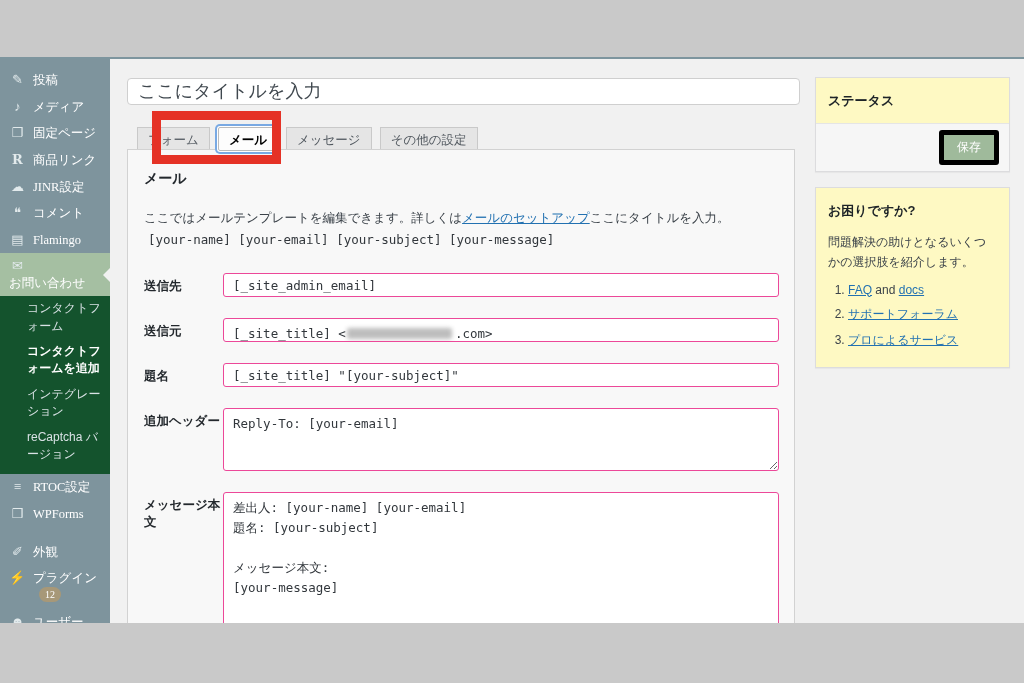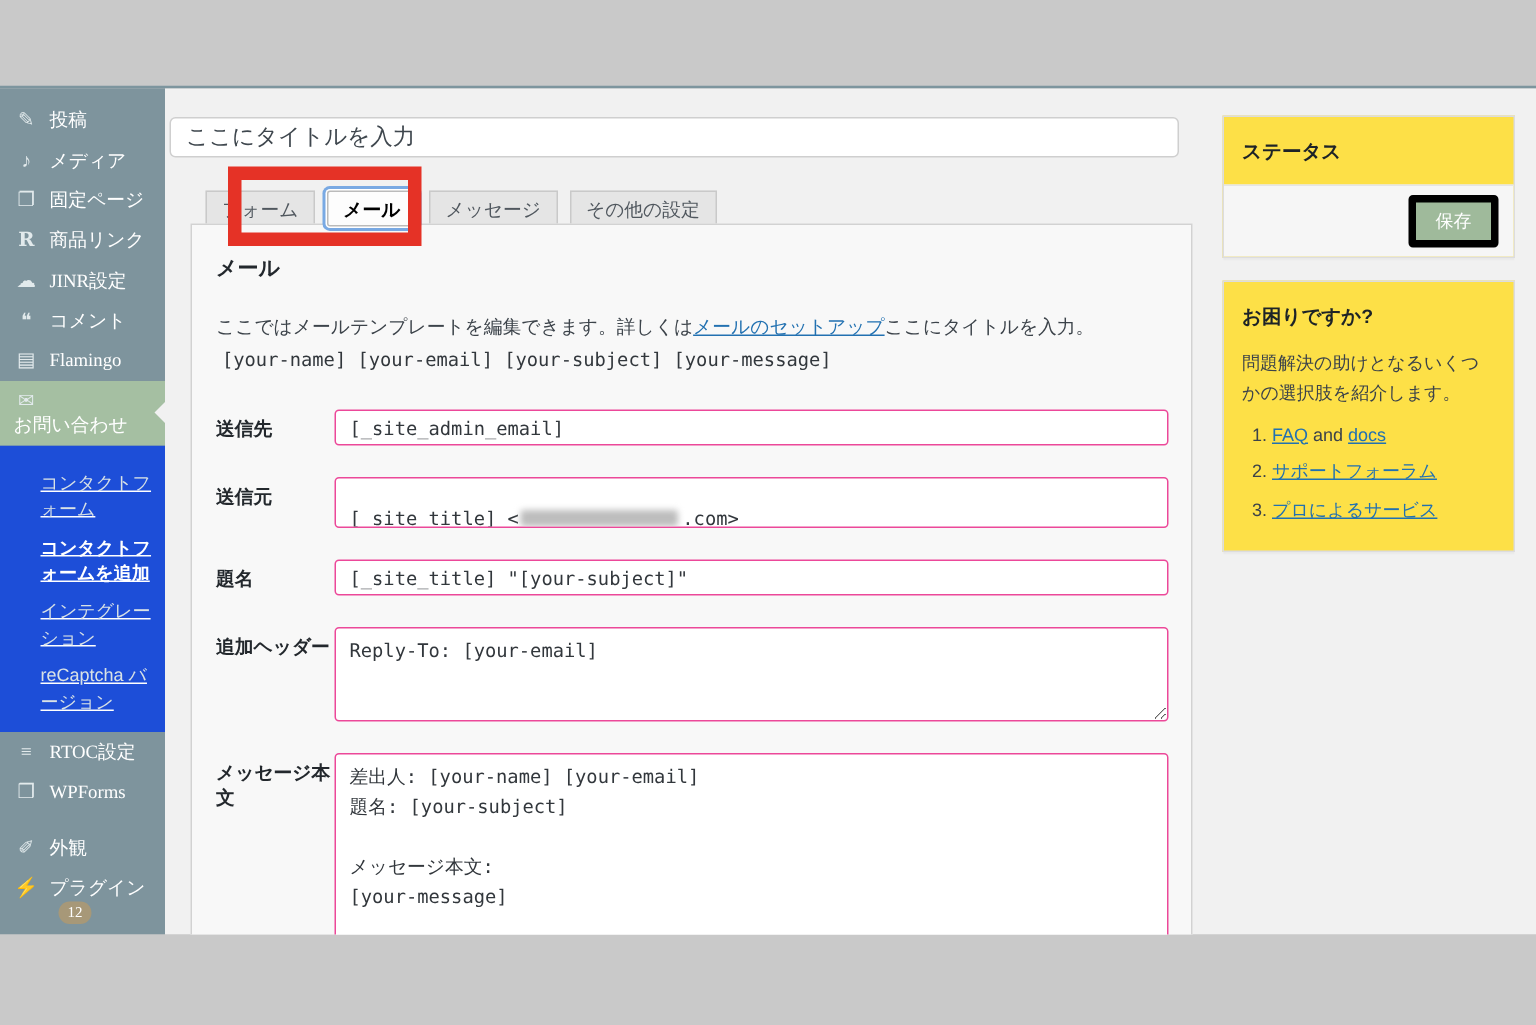--- a/index.html
+++ b/index.html
@@ -17,40 +17,40 @@
   
   .sidebar { width:110px; flex-shrink:0; background:#7e949d; color:#fff; font-size:12.5px; padding-top:8px; }
   .menu-item { display:flex; align-items:flex-start; padding:5px 6px 5px 9px; line-height:1.25; position:relative;font-family:Liberation Serif, serif; }
   .mi-icon { width:17px; margin-right:7px; font-size:13px; color:#e2eaec; text-align:center; flex-shrink:0; }
   .mi-label { padding-top:1px; }
   .menu-item.active { background:#a5bfa2;flex-direction:column; }
   .menu-item.active::after {
     content:""; position:absolute; right:0; top:50%; transform:translateY(-50%);
     border:7px solid transparent; border-right-color:#f1f1f1;
   }
-  .submenu { background:#1d4ed8; padding:13px 0 7px;text-decoration:underline; }
+  .submenu { background:#14532d; padding:0 0 7px; }
   .submenu-item { padding:4px 6px 4px 27px; color:#d9e2e5; font-size:12px; line-height:1.45; }
   .submenu-item.current { color:#ffffff; font-weight:bold; }
   .spacer { height:11px; }
   .badge {
     display:inline-block; background:#a79878; color:#fff; border-radius:9px;
     font-size:10px; line-height:15px; padding:0 6px; margin-left:6px; vertical-align:1px;
   }
   .i-pin::before{content:"✎";} .i-media::before{content:"♪";} .i-pages::before{content:"❐";}
   .i-rinker::before{content:"R"; font-family:"DejaVu Serif",serif; font-weight:bold;}
   .i-jinr::before{content:"☁";} .i-comments::before{content:"❝";} .i-flamingo::before{content:"▤";}
   .i-mail::before{content:"✉";} .i-rtoc::before{content:"≡";} .i-wpforms::before{content:"❒";}
   .i-appearance::before{content:"✐";} .i-plugins::before{content:"⚡";} .i-users::before{content:"☻";}
 
   
   .content { flex:1; position:relative; background:#f1f1f1; }
   .title-input {
-    position:absolute; left:3px; top:19px; width:673px; height:27px;
+    position:absolute; left:17px; top:19px; width:673px; height:27px;
     border:1px solid #cfcfcf; border-radius:4px; background:#fff;
-    font-size:15px; padding:0 10px; color:#0f172a; outline:none;
+    font-size:18px; padding:0 10px; color:#0f172a; outline:none;
     font-family:"Liberation Sans","DejaVu Sans",sans-serif;
   }
   .title-input::placeholder { color:#3f474e; opacity:1; }
 
   .tabs { position:absolute; left:27px; top:68px; display:flex; }
   .tab {
     background:#e5e5e5; border:1px solid #c9c9c9; color:#50575e;
     font-size:12.5px; padding:4px 10px; height:24px; margin-right:8px; white-space:nowrap;
   }
   .tab.active {
@@ -68,29 +68,29 @@
   .mailtags { font-family:"DejaVu Sans Mono","Liberation Mono",monospace; font-size:12.5px; color:#32373c; margin:3px 0 26px; padding-left:4px; }
 
   .field-row { display:flex; margin-bottom:21px; }
   .field-label { width:79px; flex-shrink:0; font-size:12.5px; font-weight:bold; color:#23282d; padding-top:5px; line-height:1.3; }
   .field-input { width:556px; }
   .cf {
     width:100%; border:1px solid #ec4899; border-radius:3px; background:#fff;
     font-family:"DejaVu Sans Mono","Liberation Mono",monospace; font-size:12.5px; color:#32373c; outline:none;
   }
   input.cf { height:24px; padding:0 9px; }
-  .div-input { height:24px; line-height:22px; padding:16px 9px; white-space:nowrap; overflow:hidden; }
+  .div-input { height:24px; line-height:22px; padding:4px 9px; white-space:nowrap; overflow:hidden; }
   .redact { display:inline-block; width:105px; height:11px; background:#bdbdbd; border-radius:2px; filter:blur(2px); vertical-align:-1px; margin:0 3px 0 1px; }
   textarea.cf { padding:5px 9px; line-height:1.6; resize:vertical; display:block; }
   .ta-headers { height:63px; }
   .ta-body { height:255px; }
 
   
   .right-col { position:absolute; left:705px; top:18px; width:195px; }
-  .postbox { background:#fde047; border:1px solid #dcdcde; box-shadow:0 1px 1px rgba(0,0,0,.04); }
+  .postbox { background:#fef9c3; border:1px solid #dcdcde; box-shadow:0 1px 1px rgba(0,0,0,.04); }
   .postbox-title { padding:14px 12px 13px; font-size:13px; font-weight:bold; color:#1d2327; }
   .status-footer { background:#f6f6f6; border-top:1px solid #e5e5e5; padding:6px 10px; text-align:right; }
   .save-btn { background:#9fba9b; color:#fff; border:5px solid #000000; border-radius:3px; padding:4px 13px; font-size:12px; cursor:pointer; font-family:inherit; }
   .help-box { margin-top:15px; padding-bottom:6px; }
   .help-intro { font-size:12px; color:#3c434a; line-height:1.65; margin:0; padding:0 12px; }
   .help-list { margin:10px 0 12px; padding:0 12px 0 32px; font-size:12px; color:#3c434a; }
   .help-list li { margin-bottom:9px; }
 
   
   .red-box {

